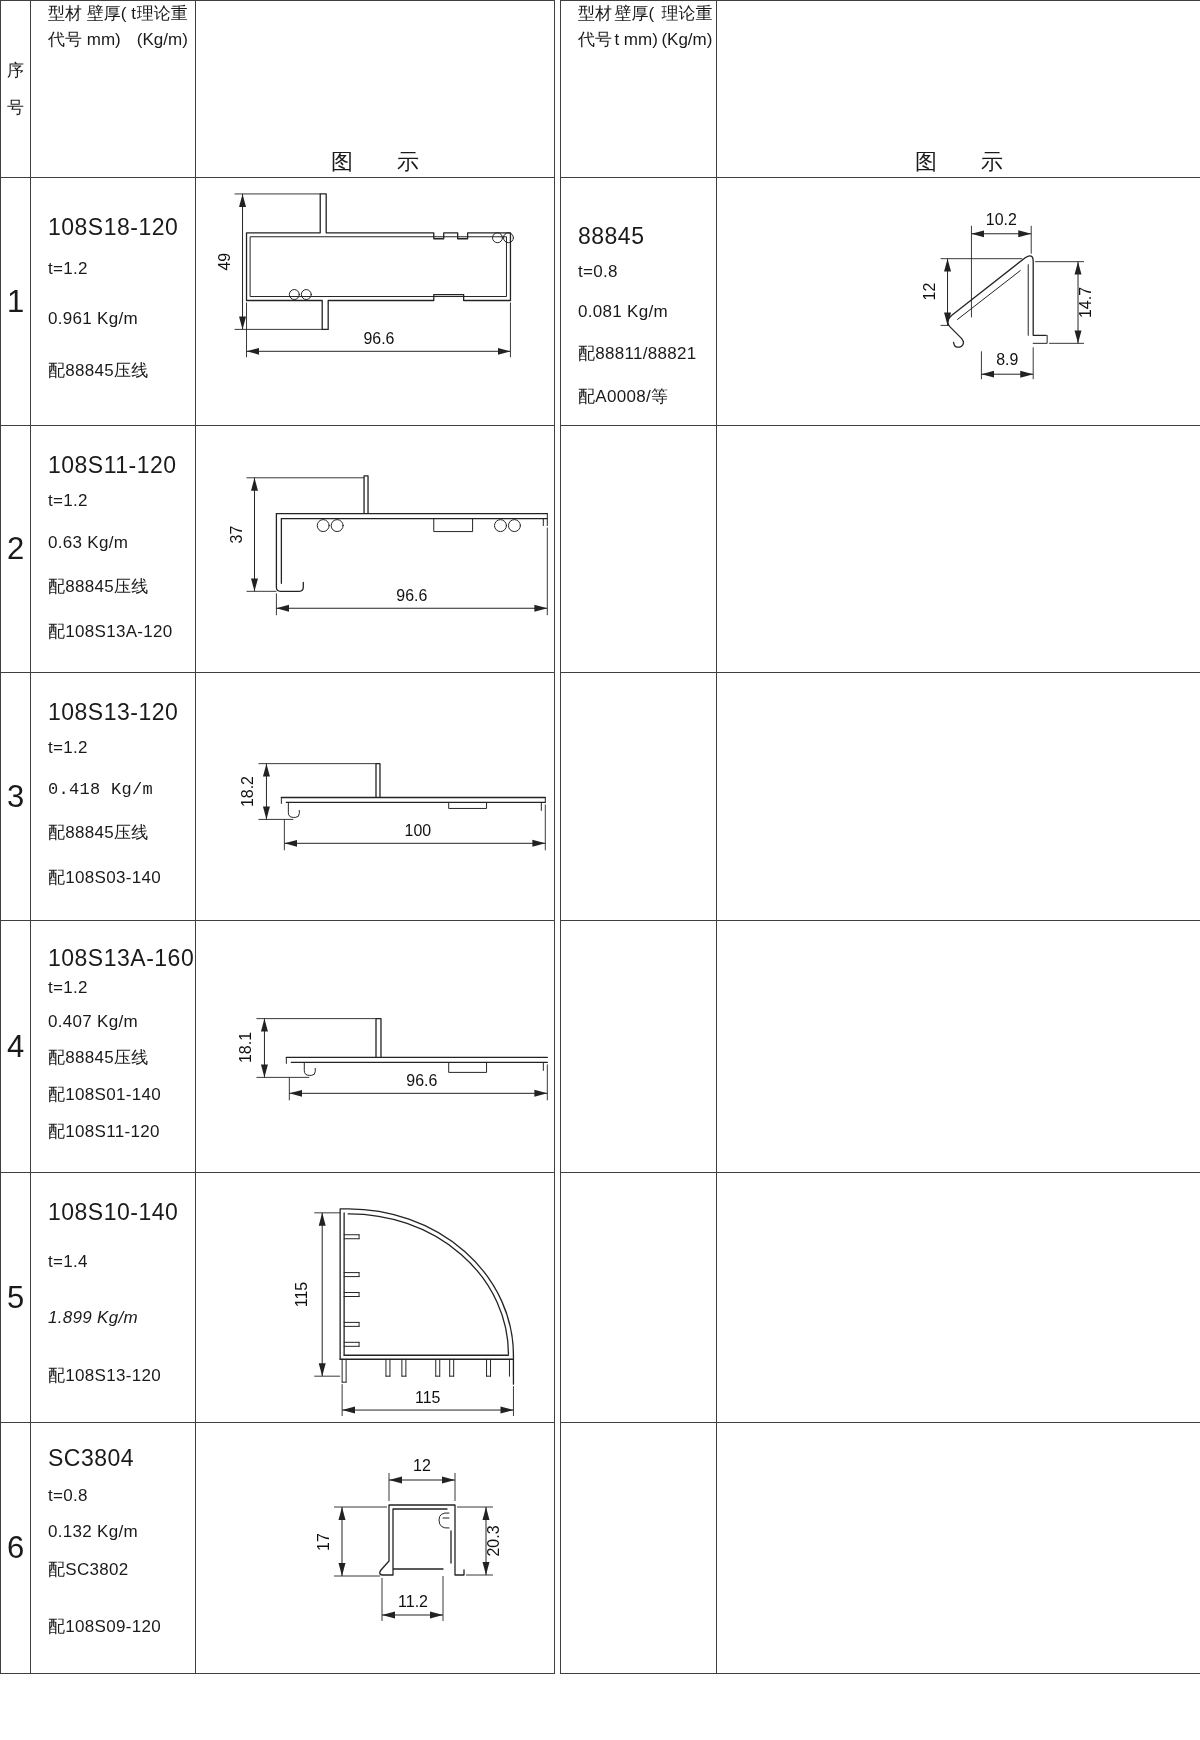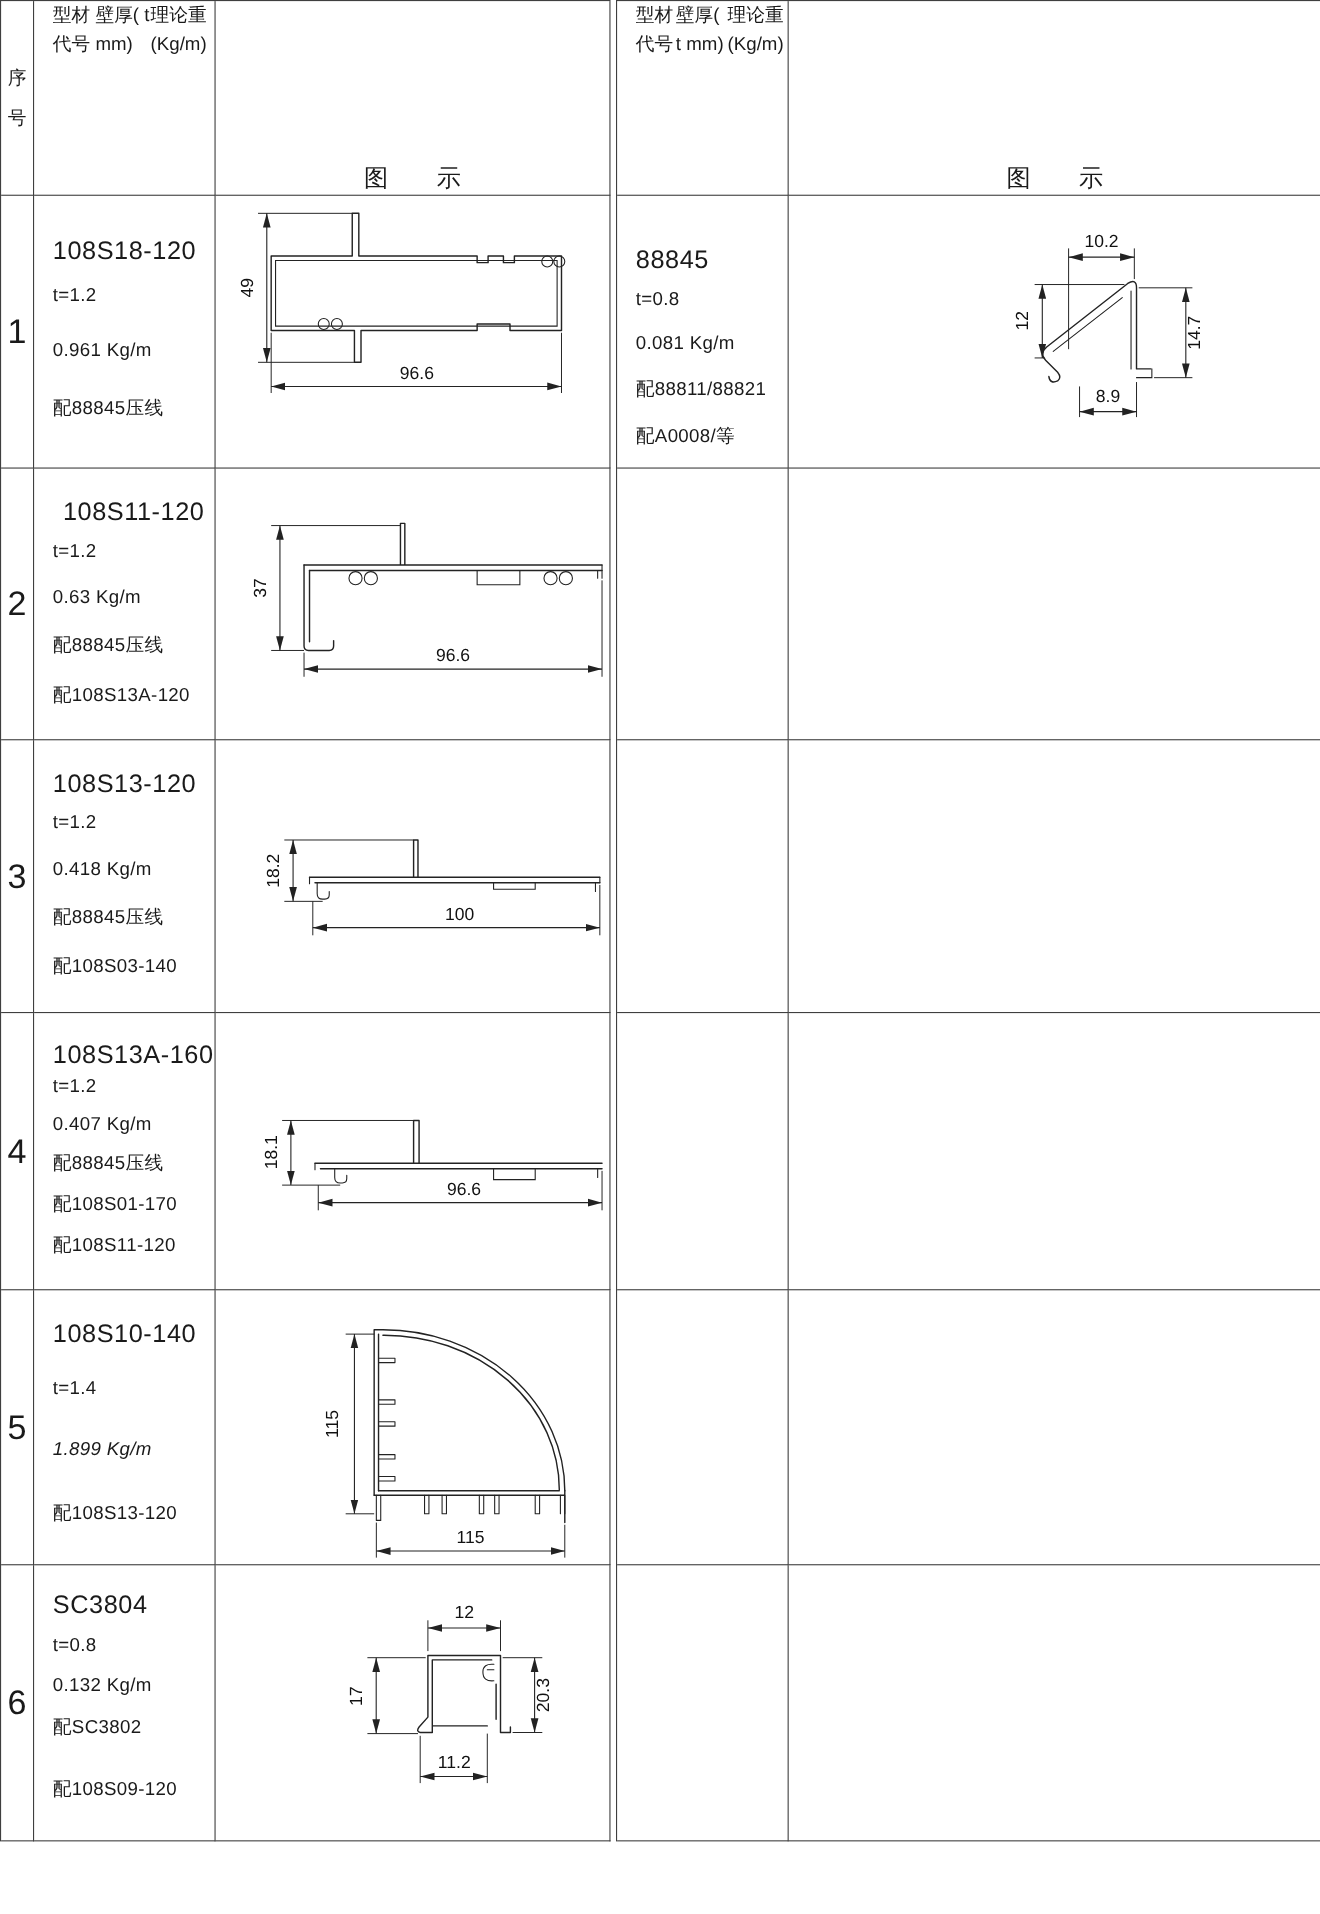--- a/index.html
+++ b/index.html
@@ -83,21 +83,21 @@
         <path class="xl" d="M50,125 V180 M315,125 V180"></path>
         <line class="dl" x1="50" y1="174" x2="315" y2="174" marker-start="url(#as)" marker-end="url(#ae)"></line>
         <text class="dm" x="183" y="167" text-anchor="middle">96.6</text>
       </svg>
     </div>
 
     <div class="cell seqc">
       <span>2</span>
     </div>
     <div class="cell spec">
-      <div class="code" style="margin-top:26px;margin-bottom:12px;text-align:center;">108S11-120</div>
+      <div class="code" style="margin-top:26px;margin-bottom:12px;">108S11-120</div>
       <div class="dt" style="margin-bottom:22px;">t=1.2</div>
       <div class="dt" style="margin-bottom:22px;">0.63 Kg/m</div>
       <div class="dt" style="margin-bottom:22px;">配88845压线</div>
       <div class="dt">配108S13A-120</div>
     </div>
     <div class="cell dg">
       <svg viewBox="0 0 358 247" preserveAspectRatio="xMidYMid meet">
         <path class="pf" d="M80,88 H352 M85,93 H352 M168,50 V88 M172,50 V88 M168,50 H172"></path>
         <path class="pf" d="M80,88 V162 Q80,166 84,166 H103 Q107,166 107,162 V157 M85,93 V158"></path>
         <path class="pf2" d="M238,93 V106 H277 V93 M352,88 V100 M348,93 V100"></path>
@@ -113,21 +113,21 @@
         <text class="dm" x="216" y="176" text-anchor="middle">96.6</text>
       </svg>
     </div>
 
     <div class="cell seqc">
       <span>3</span>
     </div>
     <div class="cell spec">
       <div class="code" style="margin-top:26px;margin-bottom:12px;">108S13-120</div>
       <div class="dt" style="margin-bottom:22px;">t=1.2</div>
-      <div class="dt" style="margin-bottom:22px;">0.418 Kg/m</div>
+      <div class="dt" style="margin-bottom:22px;font-family:Liberation Mono, monospace;">0.418 Kg/m</div>
       <div class="dt" style="margin-bottom:22px;">配88845压线</div>
       <div class="dt">配108S03-140</div>
     </div>
     <div class="cell dg">
       <svg viewBox="0 0 358 248" preserveAspectRatio="xMidYMid meet">
         <path class="pf" d="M85,125 H350 M90,130 H350 M180,91 V125 M184,91 V125 M180,91 H184"></path>
         <path class="pf2" d="M85,125 V131 M92,130 V140 Q92,145 97,145 H99 Q103,145 103,141 V138"></path>
         <path class="pf2" d="M253,130 V136 H291 V130 M350,125 V130 M346,130 V138"></path>
         <path class="xl" d="M180,91 H62 M97,147 H62"></path>
         <line class="dl" x1="70" y1="91" x2="70" y2="147" marker-start="url(#as)" marker-end="url(#ae)"></line>
@@ -139,21 +139,21 @@
     </div>
 
     <div class="cell seqc">
       <span>4</span>
     </div>
     <div class="cell spec">
       <div class="code" style="margin-top:24px;margin-bottom:6px;">108S13A-160</div>
       <div class="dt" style="margin-bottom:14px;">t=1.2</div>
       <div class="dt" style="margin-bottom:14px;">0.407 Kg/m</div>
       <div class="dt" style="margin-bottom:14px;">配88845压线</div>
-      <div class="dt" style="margin-bottom:14px;">配108S01-170</div>
+      <div class="dt" style="margin-bottom:14px;">配108S01-140</div>
       <div class="dt">配108S11-120</div>
     </div>
     <div class="cell dg">
       <svg viewBox="0 0 358 252" preserveAspectRatio="xMidYMid meet">
         <path class="pf" d="M90,137 H352 M95,142 H352 M180,98 V137 M185,98 V137 M180,98 H185"></path>
         <path class="pf2" d="M90,137 V143 M108,142 V150 Q108,155 113,155 H115 Q119,155 119,151 V148"></path>
         <path class="pf2" d="M253,142 V152 H291 V142 M348,142 V150"></path>
         <path class="xl" d="M180,98 H60 M113,157 H60"></path>
         <line class="dl" x1="68" y1="98" x2="68" y2="157" marker-start="url(#as)" marker-end="url(#ae)"></line>
         <text class="dm" transform="rotate(-90 55 127)" x="55" y="127" text-anchor="middle">18.1</text>

